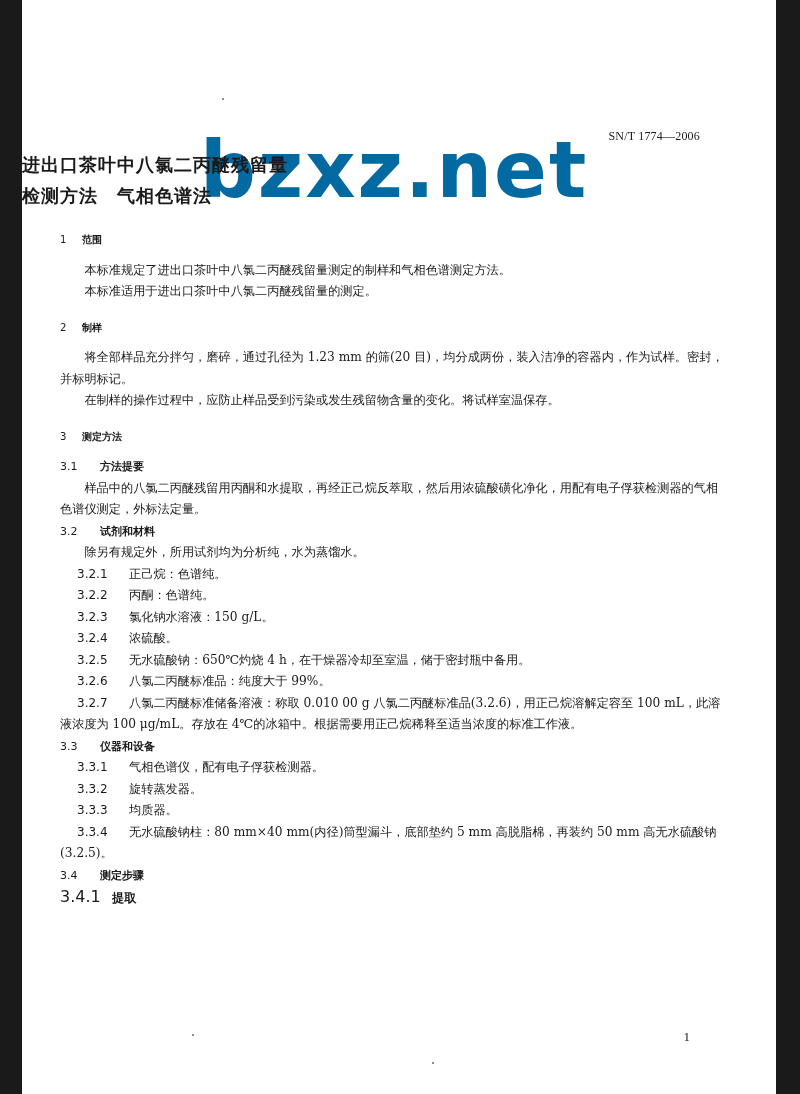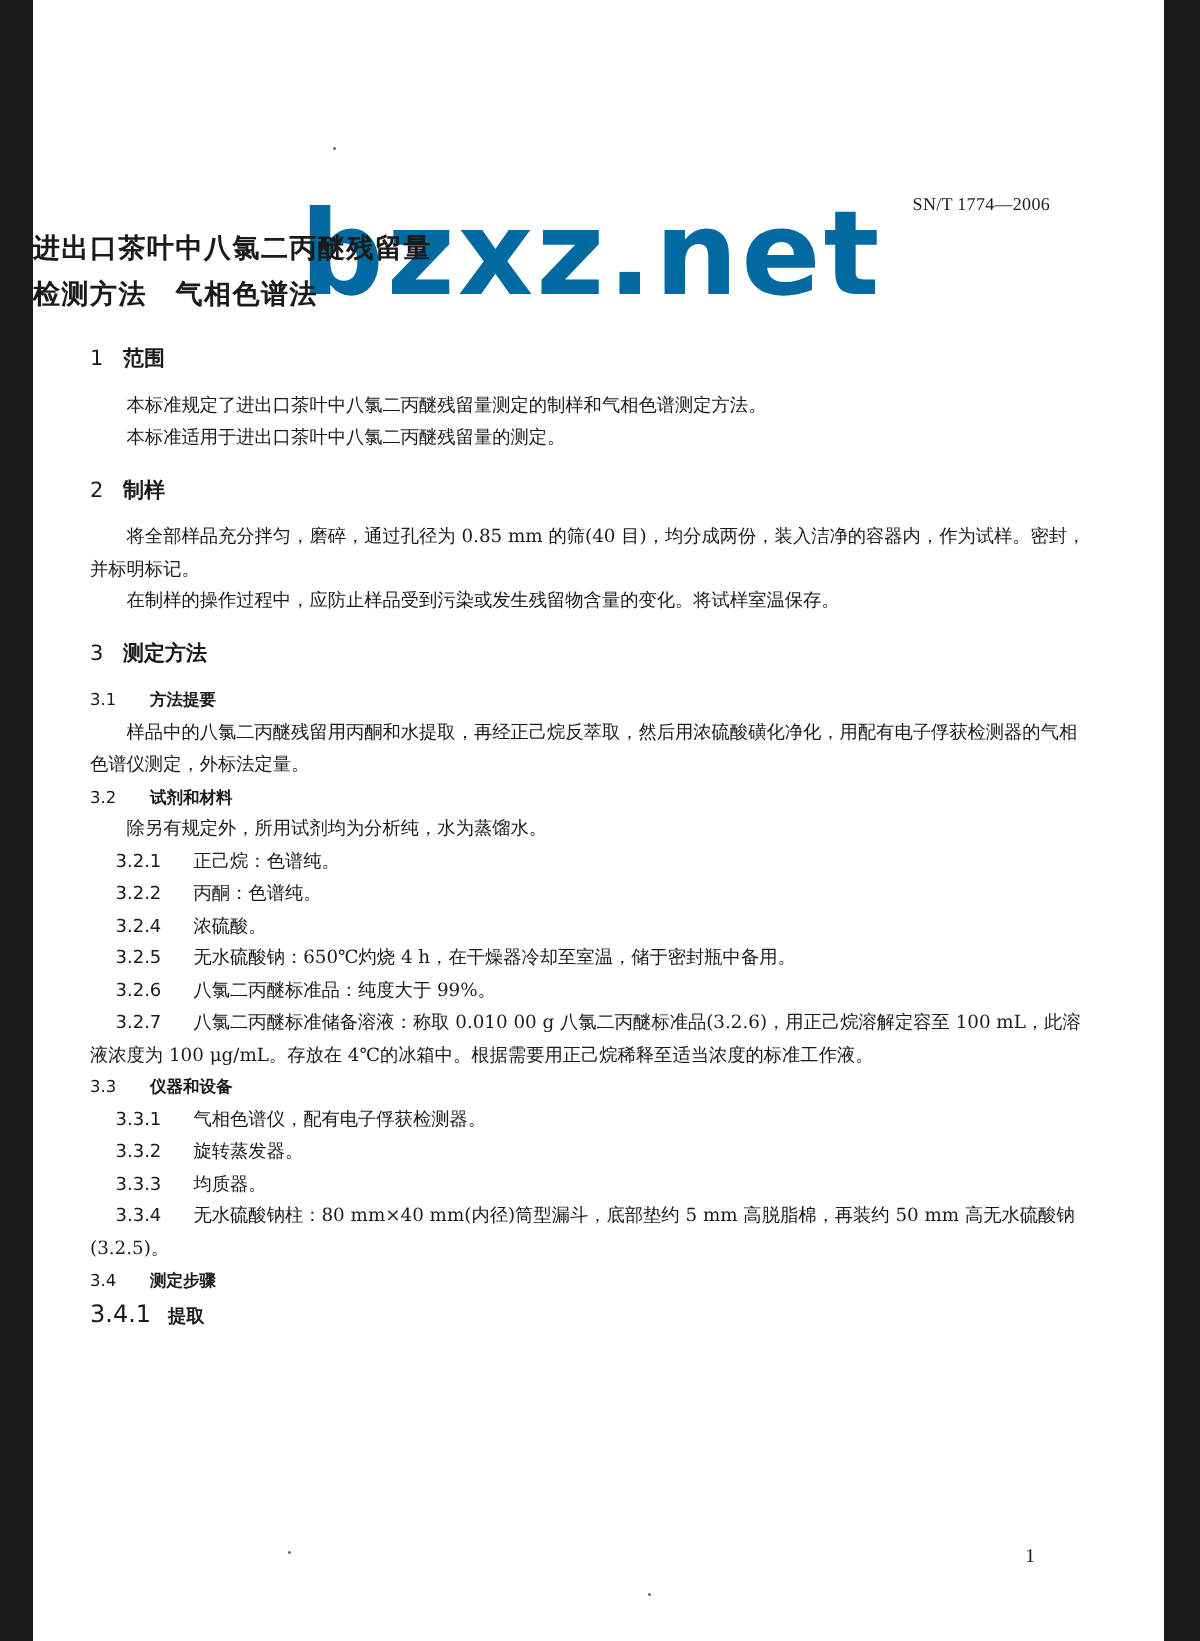--- a/index.html
+++ b/index.html
@@ -36,21 +36,21 @@
       z-index: 1;
     }
     .title.l1 { top: 153px; }
     .title.l2 { top: 184px; }
     .content {
       position: absolute; left: 38px; top: 220px; width: 668px;
       font-size: 12.2px; line-height: 21.5px; z-index: 1;
     }
     .h1 {
       font-family: "DejaVu Sans", "Liberation Sans", sans-serif;
-      font-weight: bold; font-size: 14px;
+      font-weight: bold; font-size: 10px;
       margin: 0; height: 21.5px;
     }
     .h1 .num { display: inline-block; width: 22px; font-weight: normal; }
     .h2 {
       font-family: "DejaVu Sans", "Liberation Sans", sans-serif;
       font-weight: bold; font-size: 11px; margin: 0;
     }
     .h2 .num { display: inline-block; width: 40px; font-weight: normal; }
     .item .num {
       display: inline-block; width: 52px;
@@ -94,41 +94,42 @@
     <div class="gap-s"></div>
     <p class="indent">本标准规定了进出口茶叶中八氯二丙醚残留量测定的制样和气相色谱测定方法。</p>
     <p class="indent">本标准适用于进出口茶叶中八氯二丙醚残留量的测定。</p>
 
     <div class="gap-m"></div>
 
     <div class="h1">
       <span class="num">2</span><span>制样</span>
     </div>
     <div class="gap-s"></div>
-    <p class="indent">将全部样品充分拌匀，磨碎，通过孔径为 0.85 mm 的筛(40 目)，均分成两份，装入洁净的容器内，作为试样。密封，并标明标记。</p>
+    <p class="indent">将全部样品充分拌匀，磨碎，通过孔径为 1.23 mm 的筛(20 目)，均分成两份，装入洁净的容器内，作为试样。密封，并标明标记。</p>
     <p class="indent">在制样的操作过程中，应防止样品受到污染或发生残留物含量的变化。将试样室温保存。</p>
 
     <div class="gap-m"></div>
 
     <div class="h1">
       <span class="num">3</span><span>测定方法</span>
     </div>
     <div class="gap-s"></div>
 
     <div class="h2">
       <span class="num">3.1</span><span>方法提要</span>
     </div>
     <p class="indent">样品中的八氯二丙醚残留用丙酮和水提取，再经正己烷反萃取，然后用浓硫酸磺化净化，用配有电子俘获检测器的气相色谱仪测定，外标法定量。</p>
 
     <div class="h2">
       <span class="num">3.2</span><span>试剂和材料</span>
     </div>
     <p class="indent">除另有规定外，所用试剂均为分析纯，水为蒸馏水。</p>
     <p class="item"><span class="num">3.2.1</span><span>正己烷：色谱纯。</span></p>
     <p class="item"><span class="num">3.2.2</span><span>丙酮：色谱纯。</span></p>
+    <p class="item"><span class="num">3.2.3</span><span>氯化钠水溶液：150 g/L。</span></p>
     <p class="item"><span class="num">3.2.4</span><span>浓硫酸。</span></p>
     <p class="item"><span class="num">3.2.5</span><span>无水硫酸钠：650℃灼烧 4 h，在干燥器冷却至室温，储于密封瓶中备用。</span></p>
     <p class="item"><span class="num">3.2.6</span><span>八氯二丙醚标准品：纯度大于 99%。</span></p>
     <p class="item"><span class="num">3.2.7</span><span>八氯二丙醚标准储备溶液：称取 0.010 00 g 八氯二丙醚标准品(3.2.6)，用正己烷溶解定容至 100 mL，此溶液浓度为 100 μg/mL。存放在 4℃的冰箱中。根据需要用正己烷稀释至适当浓度的标准工作液。</span></p>
 
     <div class="h2">
       <span class="num">3.3</span><span>仪器和设备</span>
     </div>
     <p class="item"><span class="num">3.3.1</span><span>气相色谱仪，配有电子俘获检测器。</span></p>
     <p class="item"><span class="num">3.3.2</span><span>旋转蒸发器。</span></p>

